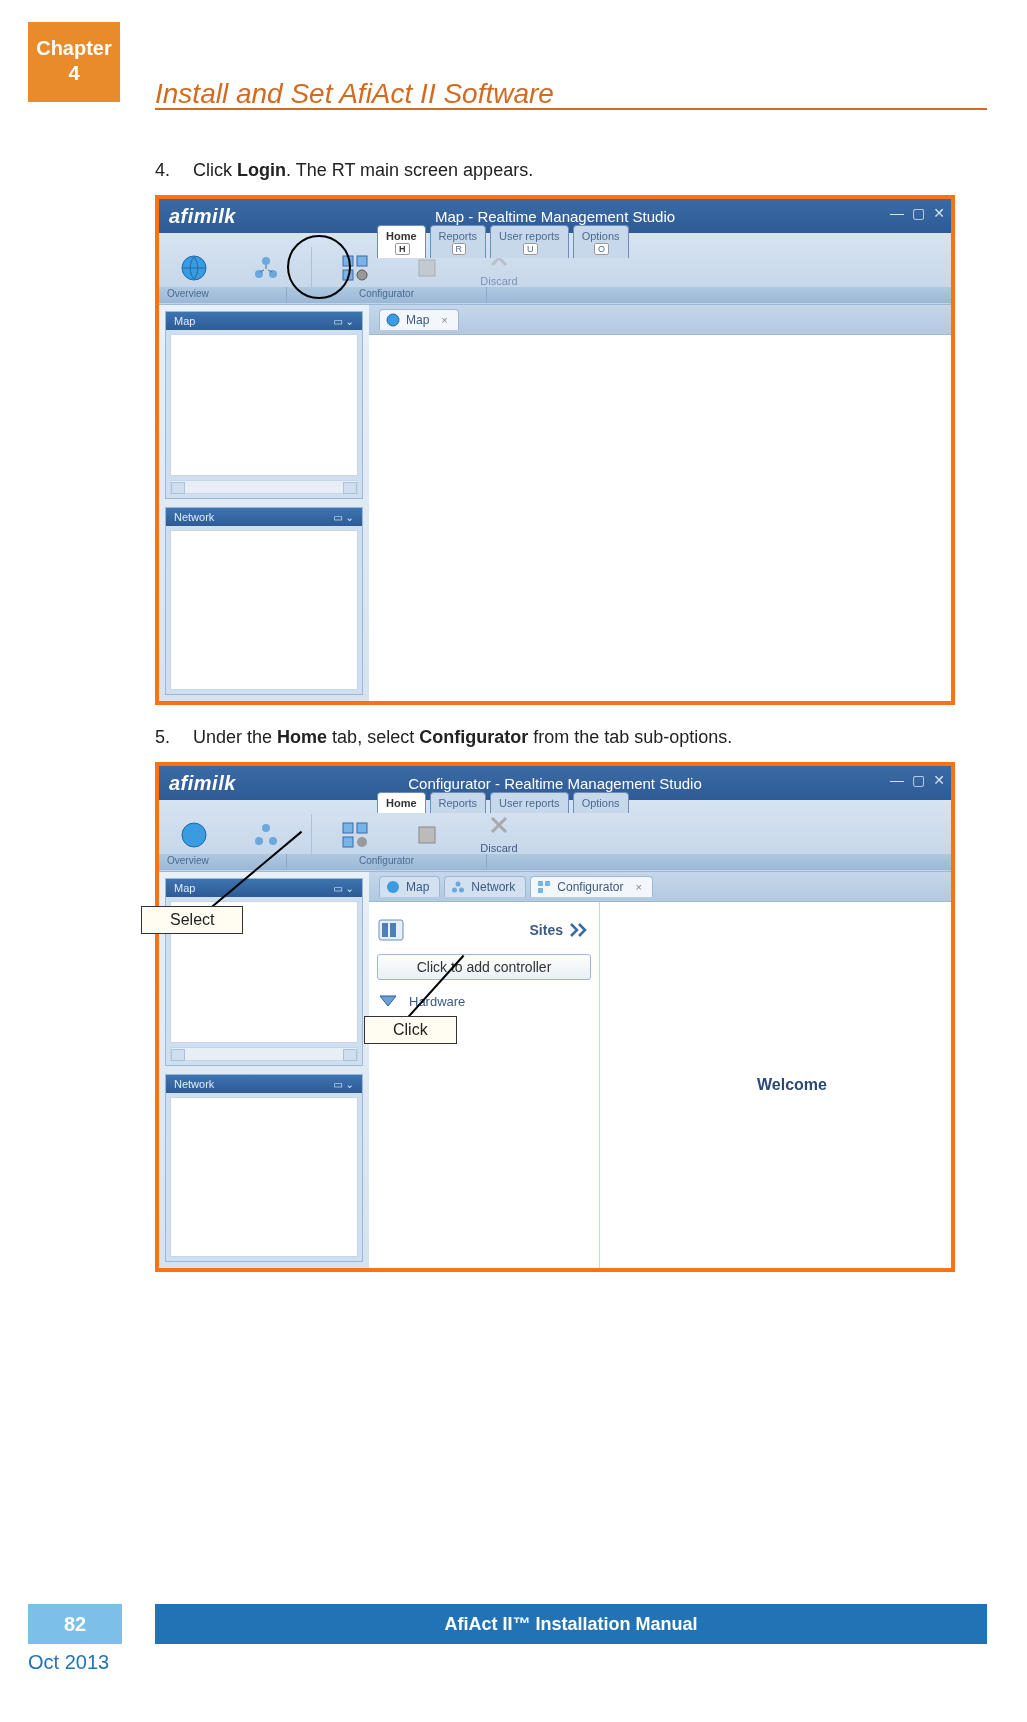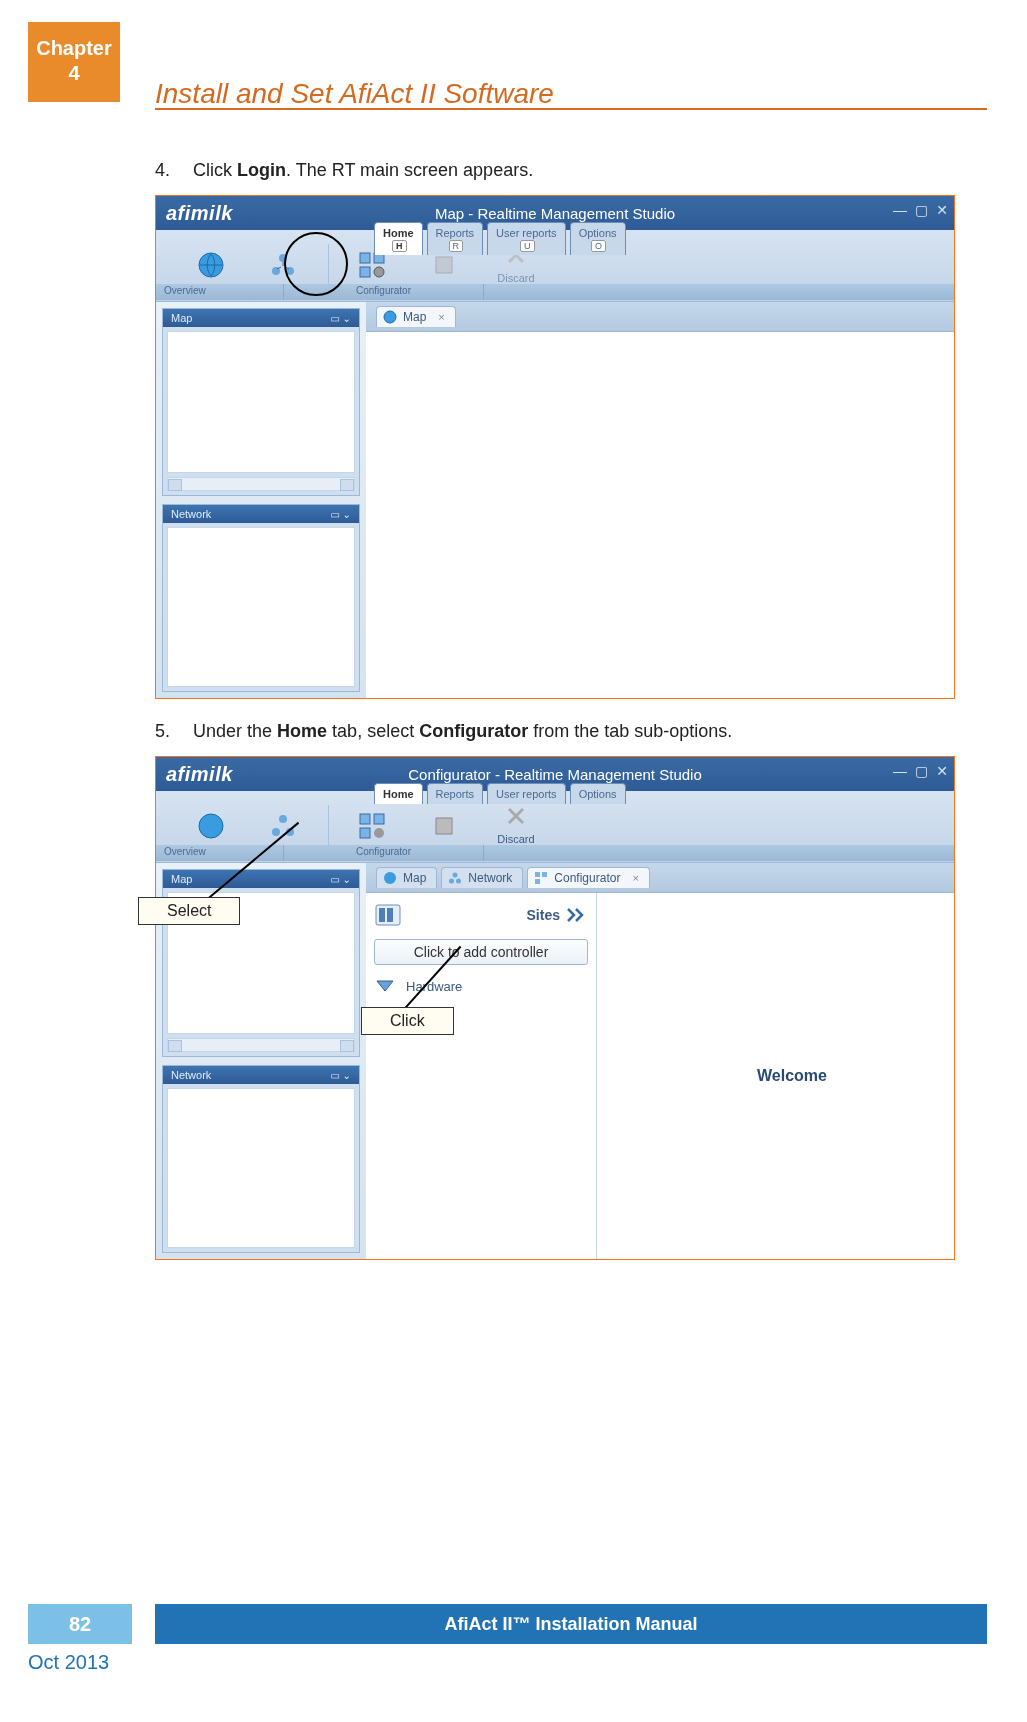--- a/index.html
+++ b/index.html
@@ -55,21 +55,21 @@
     font-size: 18px;
     color: #222;
     margin: 0 0 14px 0;
   }
   .step .num { margin-right: 18px; }
   .step b { font-weight: 700; }
 
   
   .win {
     width: 800px;
-    border: 1px solid #f97316;
+    border: 4px solid #f97316;
     background: #fff;
     position: relative;
     margin-bottom: 22px;
   }
   .win-titlebar {
     height: 34px;
     background: linear-gradient(#3a6aa5, #2e5b95);
     color: #fff;
     display: flex;
     align-items: center;
@@ -129,21 +129,21 @@
     padding: 0 3px;
     margin-left: 2px;
   }
 
   .ribbon {
     background: linear-gradient(#d7e3f1, #c1d4e8);
     border-bottom: 1px solid #9bb8d8;
     height: 72px;
     display: flex;
     align-items: center;
-    padding-left: 24px;
+    padding-left: 4px;
     position: relative;
     gap: 8px;
   }
   .r-btn {
     width: 62px;
     height: 58px;
     display: flex;
     flex-direction: column;
     align-items: center;
     justify-content: flex-end;
@@ -298,21 +298,21 @@
     flex: 1;
     display: flex;
     flex-direction: column;
   }
   .cfg-body {
     flex: 1;
     display: flex;
   }
   .cfg-left {
     width: 230px;
-    padding: 10px 8px;
+    padding: 16px 8px;
     display: flex;
     flex-direction: column;
     gap: 12px;
   }
   .cfg-row {
     display: flex;
     justify-content: space-between;
     align-items: center;
   }
   .sites-btn {
@@ -351,21 +351,21 @@
     color: #2a4a73;
     font-size: 16px;
     font-weight: 700;
   }
 
   
   .pg-num {
     position: absolute;
     left: 28px;
     bottom: 78px;
-    width: 104px;
+    width: 94px;
     height: 40px;
     background: #7cc0e8;
     color: #fff;
     font-size: 20px;
     font-weight: 700;
     display: flex;
     align-items: center;
     justify-content: center;
   }
   .footer-bar {

